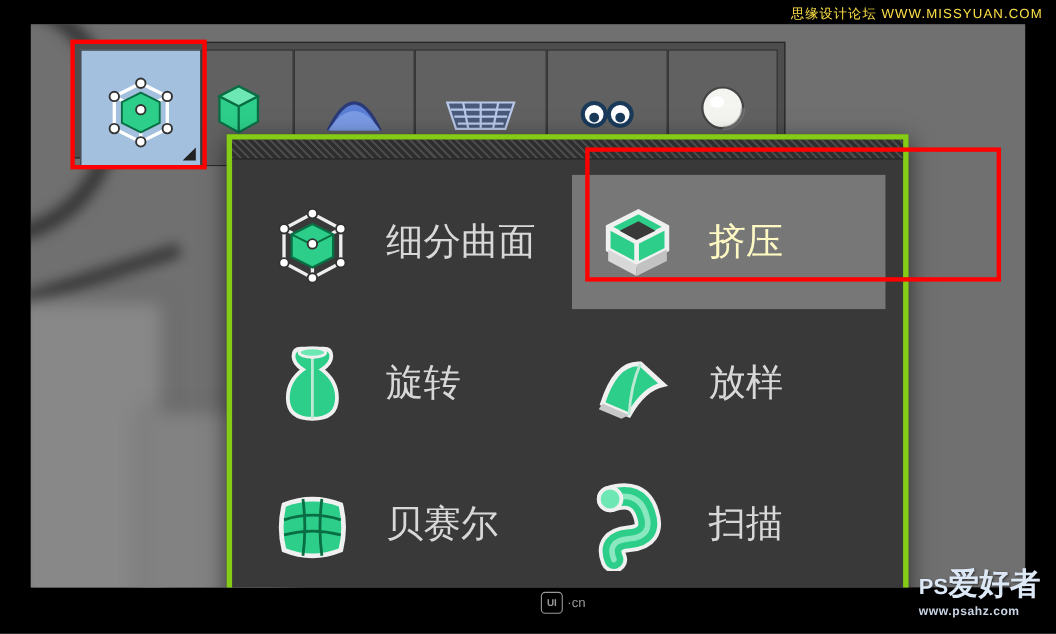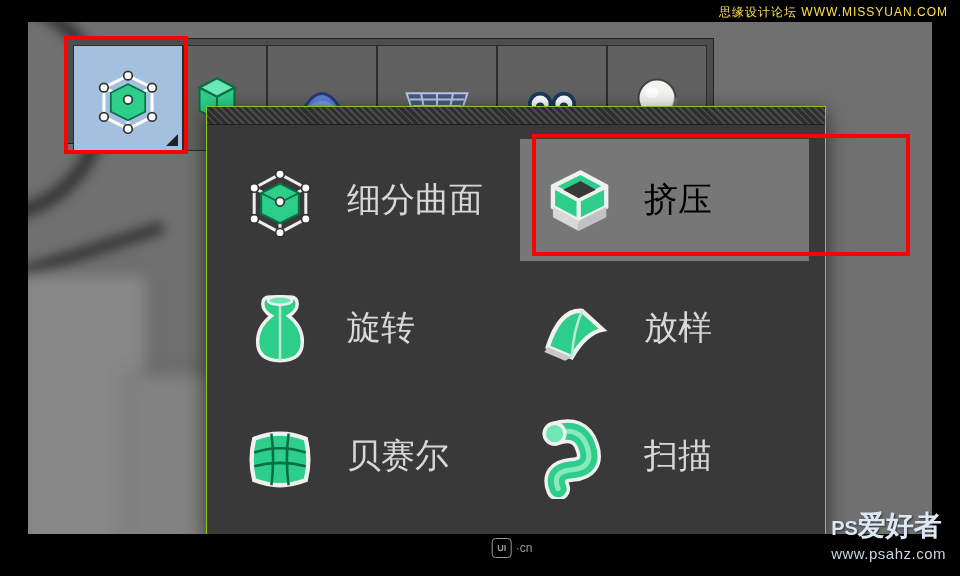--- a/index.html
+++ b/index.html
@@ -145,25 +145,25 @@
     .highlight-red {
       position: absolute;
       border: 4px solid #ff0000;
       pointer-events: none;
       z-index: 50;
     }
     .hl1 { top: 14px; left: 36px; width: 124px; height: 118px; }
     .hl2 { top: 112px; left: 504px; width: 378px; height: 122px; }
     .dropdown {
       position: absolute;
-      top: 84px;
+      top: 100px;
       left: 178px;
       width: 620px;
       background: #393939;
-      border: 1px solid #84cc16;
+      border: 5px solid #84cc16;
       box-shadow: 0 6px 20px rgba(0,0,0,0.6);
       padding-bottom: 12px;
     }
     .dropdown-header {
       height: 18px;
       background: repeating-linear-gradient(
         45deg,
         #4a4a4a 0, #4a4a4a 2px,
         #2e2e2e 2px, #2e2e2e 5px
       );
@@ -180,21 +180,21 @@
       align-items: center;
       gap: 24px;
       height: 122px;
       padding: 8px 14px;
       color: #d8d8d8;
       font-size: 34px;
       cursor: pointer;
     }
     .menu-item.hover {
       background: #777;
-      color: #000000;
+      color: #fef9c3;
     }
     .menu-icon {
       width: 86px;
       height: 86px;
       flex-shrink: 0;
       filter: blur(0.6px);
     }
     svg { display: block; }
   </style>
 </head>
@@ -202,21 +202,21 @@
 
 <div class="watermark-tr">思缘设计论坛  WWW.MISSYUAN.COM</div>
 
 <div class="watermark-bc">
   <span class="badge">UI</span>
   <span>·cn</span>
 </div>
 
 <div class="watermark-br">
   <span>PS</span><span class="cn">爱好者</span>
-  <div style="font-size:15px;font-weight:normal;color:#c8d4e4;letter-spacing:0.5px;">www.psahz.com</div>
+  <div style="font-size:11px;font-weight:bold;color:#c8d4e4;letter-spacing:0.5px;">www.psahz.com</div>
 </div>
 
 <div class="app-area">
   <div class="blur-bg">
     <div class="blur-circle"></div>
     <div class="blur-line"></div>
     <div class="blur-step1"></div>
     <div class="blur-step2"></div>
     <div class="blur-step3"></div>
   </div>

